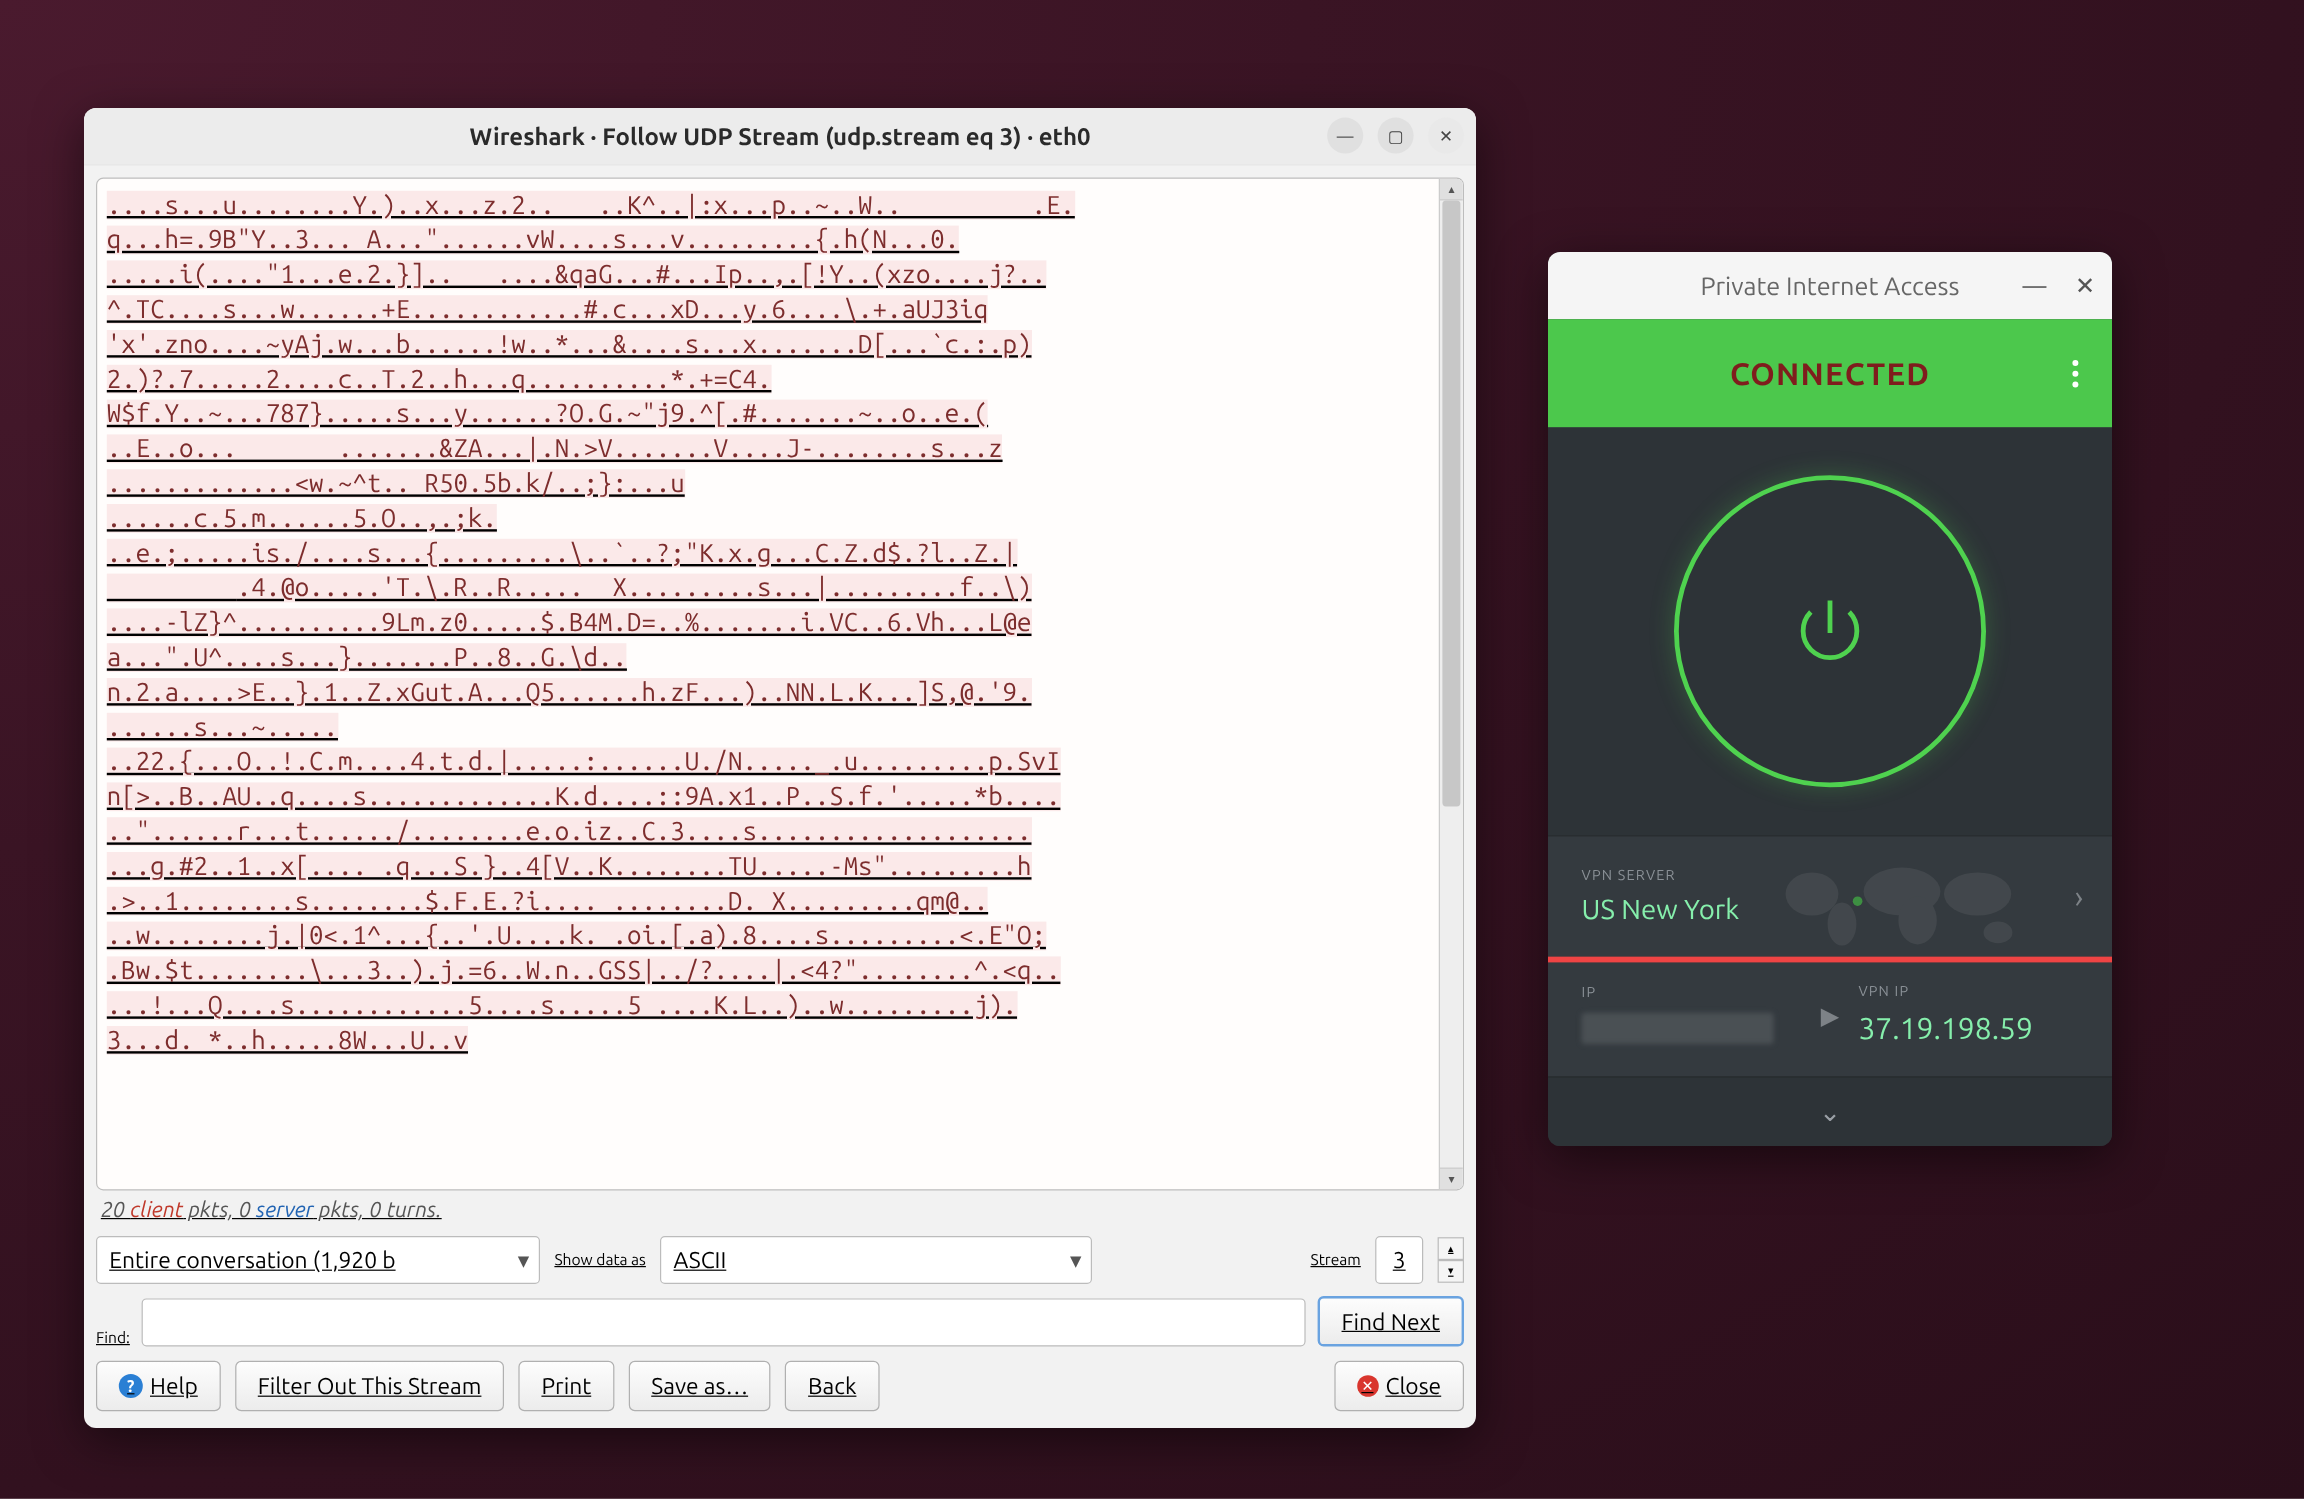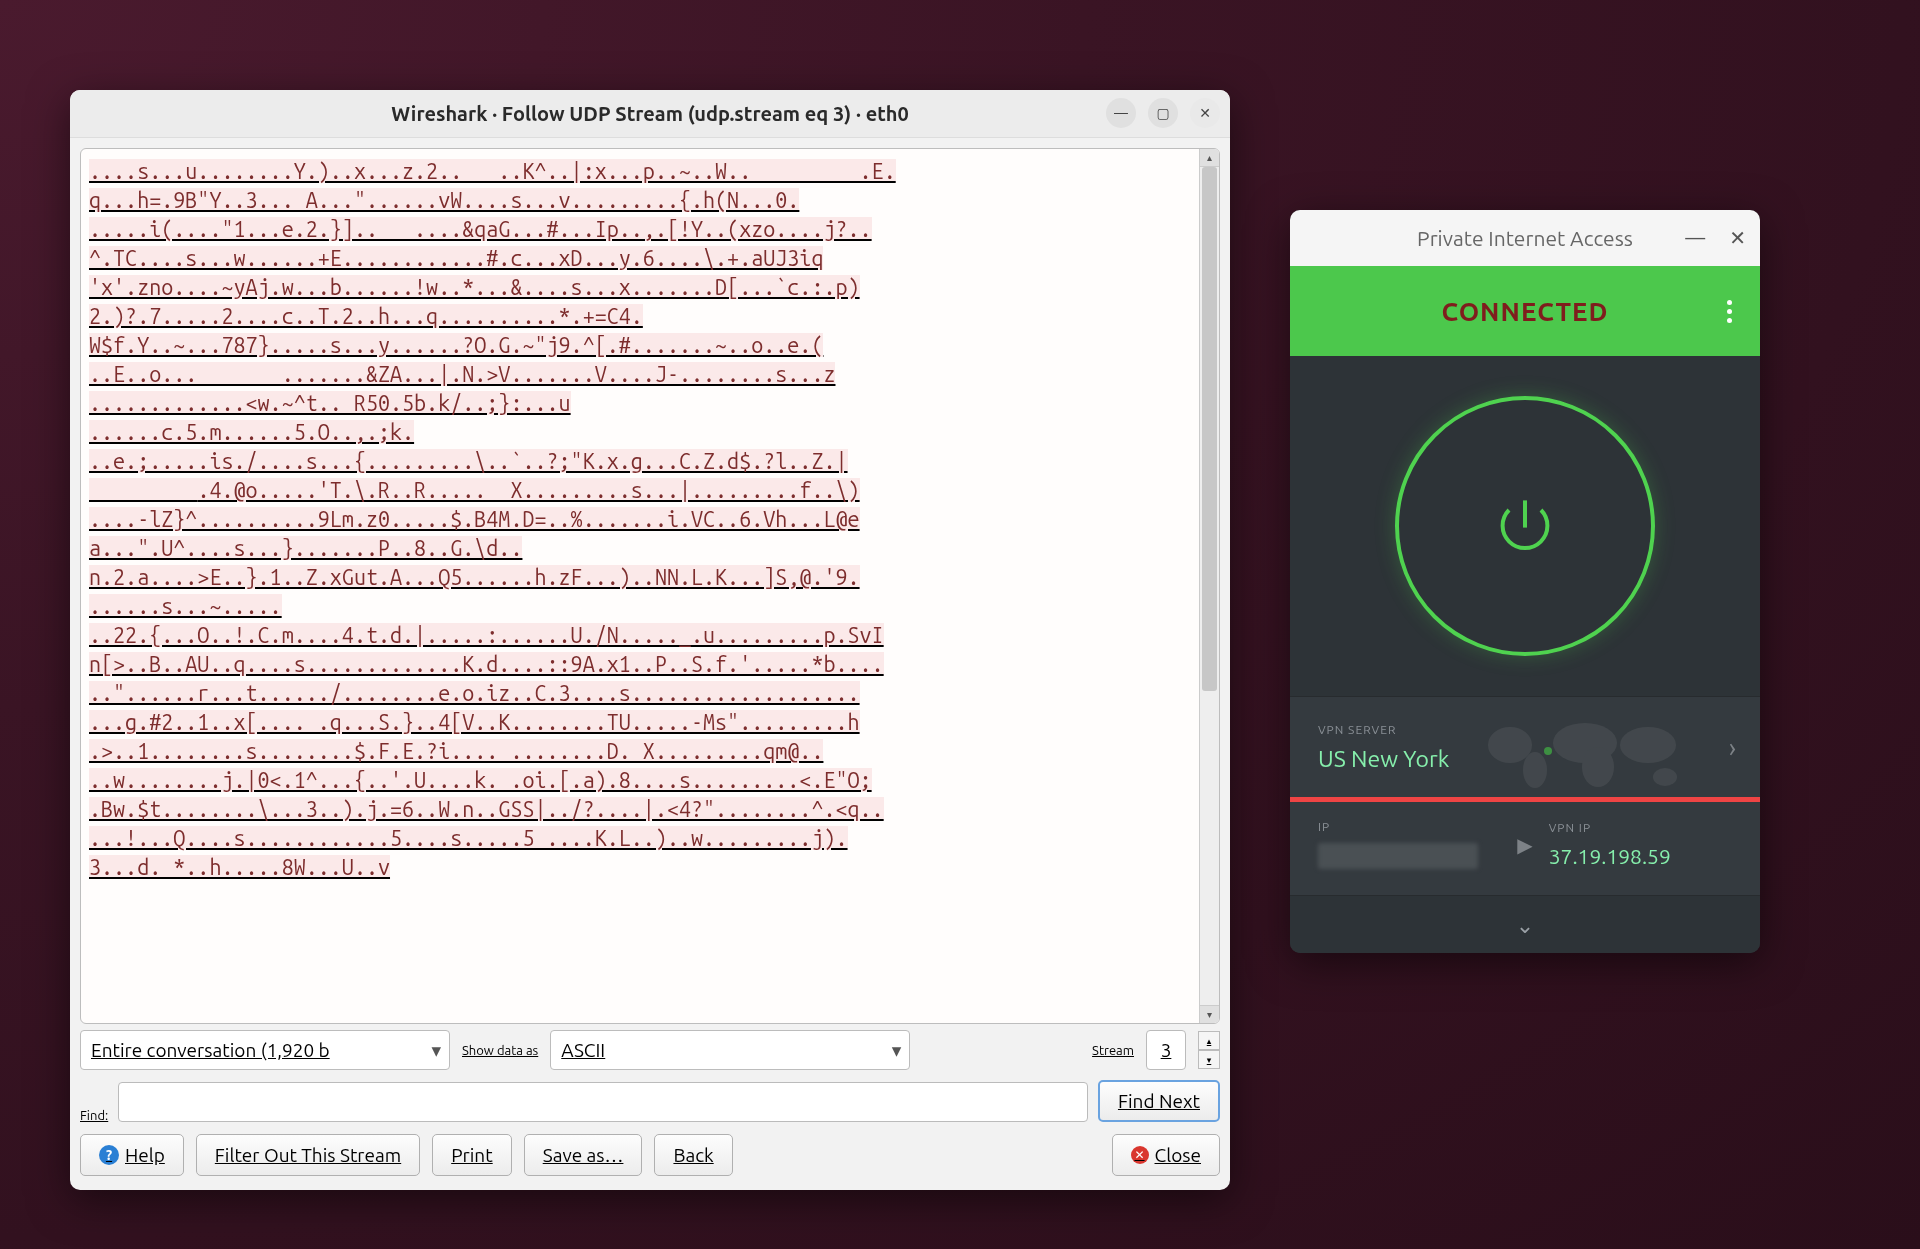--- a/index.html
+++ b/index.html
@@ -186,20 +186,23 @@
 .Bw.$t........\...3..).j.=6..W.n..GSS|../?....|.&lt;4?"........^.&lt;q..
 ...!...Q....s............5....s.....5 ....K.L..)..w.........j).
 3...d. *..h.....8W...U..v</span></div>
       <div class="ws-scroll">
         <div class="btn">▴</div>
         <div class="thumb"></div>
         <div class="btn bot">▾</div>
       </div>
     </div>
 
+    <div class="ws-status">
+      <span>20 </span><span class="client">client</span><span> pkts, 0 </span><span class="server">server</span><span> pkts, 0 turns.</span>
+    </div>
 
     <div class="ws-row">
       <div class="ws-select" style="width:370px">
         <span>Entire conversation (1,920 b</span>
       </div>
       <div class="ws-label">Show data as</div>
       <div class="ws-select" style="width:360px">
         <span>ASCII</span>
       </div>
       <div style="flex:1"></div>
@@ -292,20 +295,20 @@
   </div>
 
   <div class="pia-iprow">
     <div class="pia-ipcol">
       <div class="pia-sec-label">IP</div>
       <div class="pia-ip-redact"></div>
     </div>
     <div class="pia-iparrow">▶</div>
     <div class="pia-ipcol">
       <div class="pia-sec-label">VPN IP</div>
-      <div class="pia-sec-value" style="font-size:21px">37.19.198.59</div>
+      <div class="pia-sec-value" style="font-size:25px">37.19.198.59</div>
     </div>
   </div>
 
   <div class="pia-expand">
     <span>⌄</span>
   </div>
 </div>
 
 </body></html>

